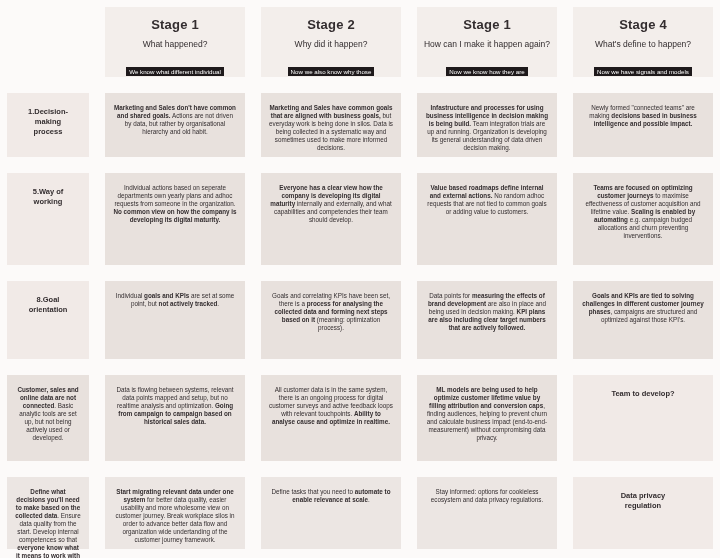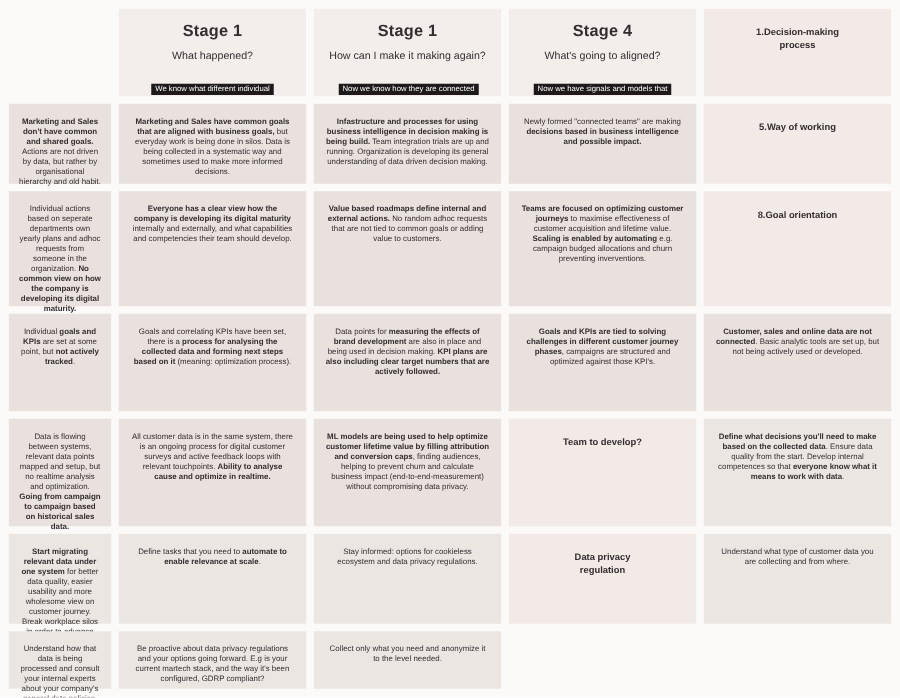--- a/index.html
+++ b/index.html
@@ -8,38 +8,38 @@
     background:#ffffff;
     font-family:"Liberation Sans", sans-serif;
     color:#332d2f;
   }
   .board {
     box-sizing:border-box; width:720px; height:558px;
     padding:7px; background:#fcfaf9;
     display:grid;
     grid-template-columns:82px 1fr 1fr 1fr 1fr;
     grid-template-rows:70px 64px 92px 78px 86px 72px minmax(44px,1fr);
-    gap:6px;
+    gap:16px;
   }
   .corner { background:transparent; }
   .hcell {
     background:#f3eeeb; display:flex; flex-direction:column;
     align-items:center; padding:10px 6px 4px; text-align:center;
   }
   .htitle { font-size:13px; font-weight:bold; letter-spacing:.2px; }
   .hq { font-size:8.5px; margin-top:7px; line-height:1.3;text-align:center; }
   .hl-wrap { margin-top:6px; padding:0 14px; text-align:center; line-height:1.65; }
   .hl {
     font-size:6.2px; background:#1e191b; color:#ffffff;
     padding:1px 3px;
     -webkit-box-decoration-break:clone; box-decoration-break:clone;
   }
   .lcell {
     background:#f1eae7; display:flex; justify-content:center;
-    padding:14px 0 4px; text-align:center;
+    padding:14px 20px 4px; text-align:center;
   }
   .lcell span { font-weight:bold; font-size:7.5px; line-height:1.35; max-width:72px; }
   .cell {
     background:#e8e1dd; display:flex; justify-content:center;
     padding:11px 8px 6px;
   }
   .cell.light { background:#ece6e3; }
   .cell p {
     margin:0; font-size:6.3px; line-height:1.28; text-align:center;
     max-width:131px; color:#332d2f;
@@ -52,27 +52,32 @@
 <div class="board">
 
   <div class="corner"></div>
 
   <div class="hcell">
     <div class="htitle">Stage 1</div>
     <div class="hq">What happened?</div>
     <div class="hl-wrap"><span class="hl">We know what different individual things happened in different channels</span></div>
   </div>
   <div class="hcell">
+    <div class="htitle">Stage 2</div>
+    <div class="hq">Why did it happen?</div>
+    <div class="hl-wrap"><span class="hl">Now we also know why those things happened</span></div>
+  </div>
+  <div class="hcell">
     <div class="htitle">Stage 1</div>
-    <div class="hq">How can I make it making again?</div>
+    <div class="hq">How can I make it happen again?</div>
     <div class="hl-wrap"><span class="hl">Now we know how they are connected and what we should do to make them happen again</span></div>
   </div>
   <div class="hcell">
     <div class="htitle">Stage 4</div>
-    <div class="hq">What's going to aligned?</div>
+    <div class="hq">What's define to happen?</div>
     <div class="hl-wrap"><span class="hl">Now we have signals and models that help us to be proactive instead of reactive</span></div>
   </div>
 
   <div class="lcell">
       <span>1.Decision-making process</span>
     </div>
   <div class="cell">
       <p><b>Marketing and Sales don't have common and shared goals.</b> Actions are not driven by data, but rather by organisational hierarchy and old habit.</p>
     </div>
   <div class="cell">

